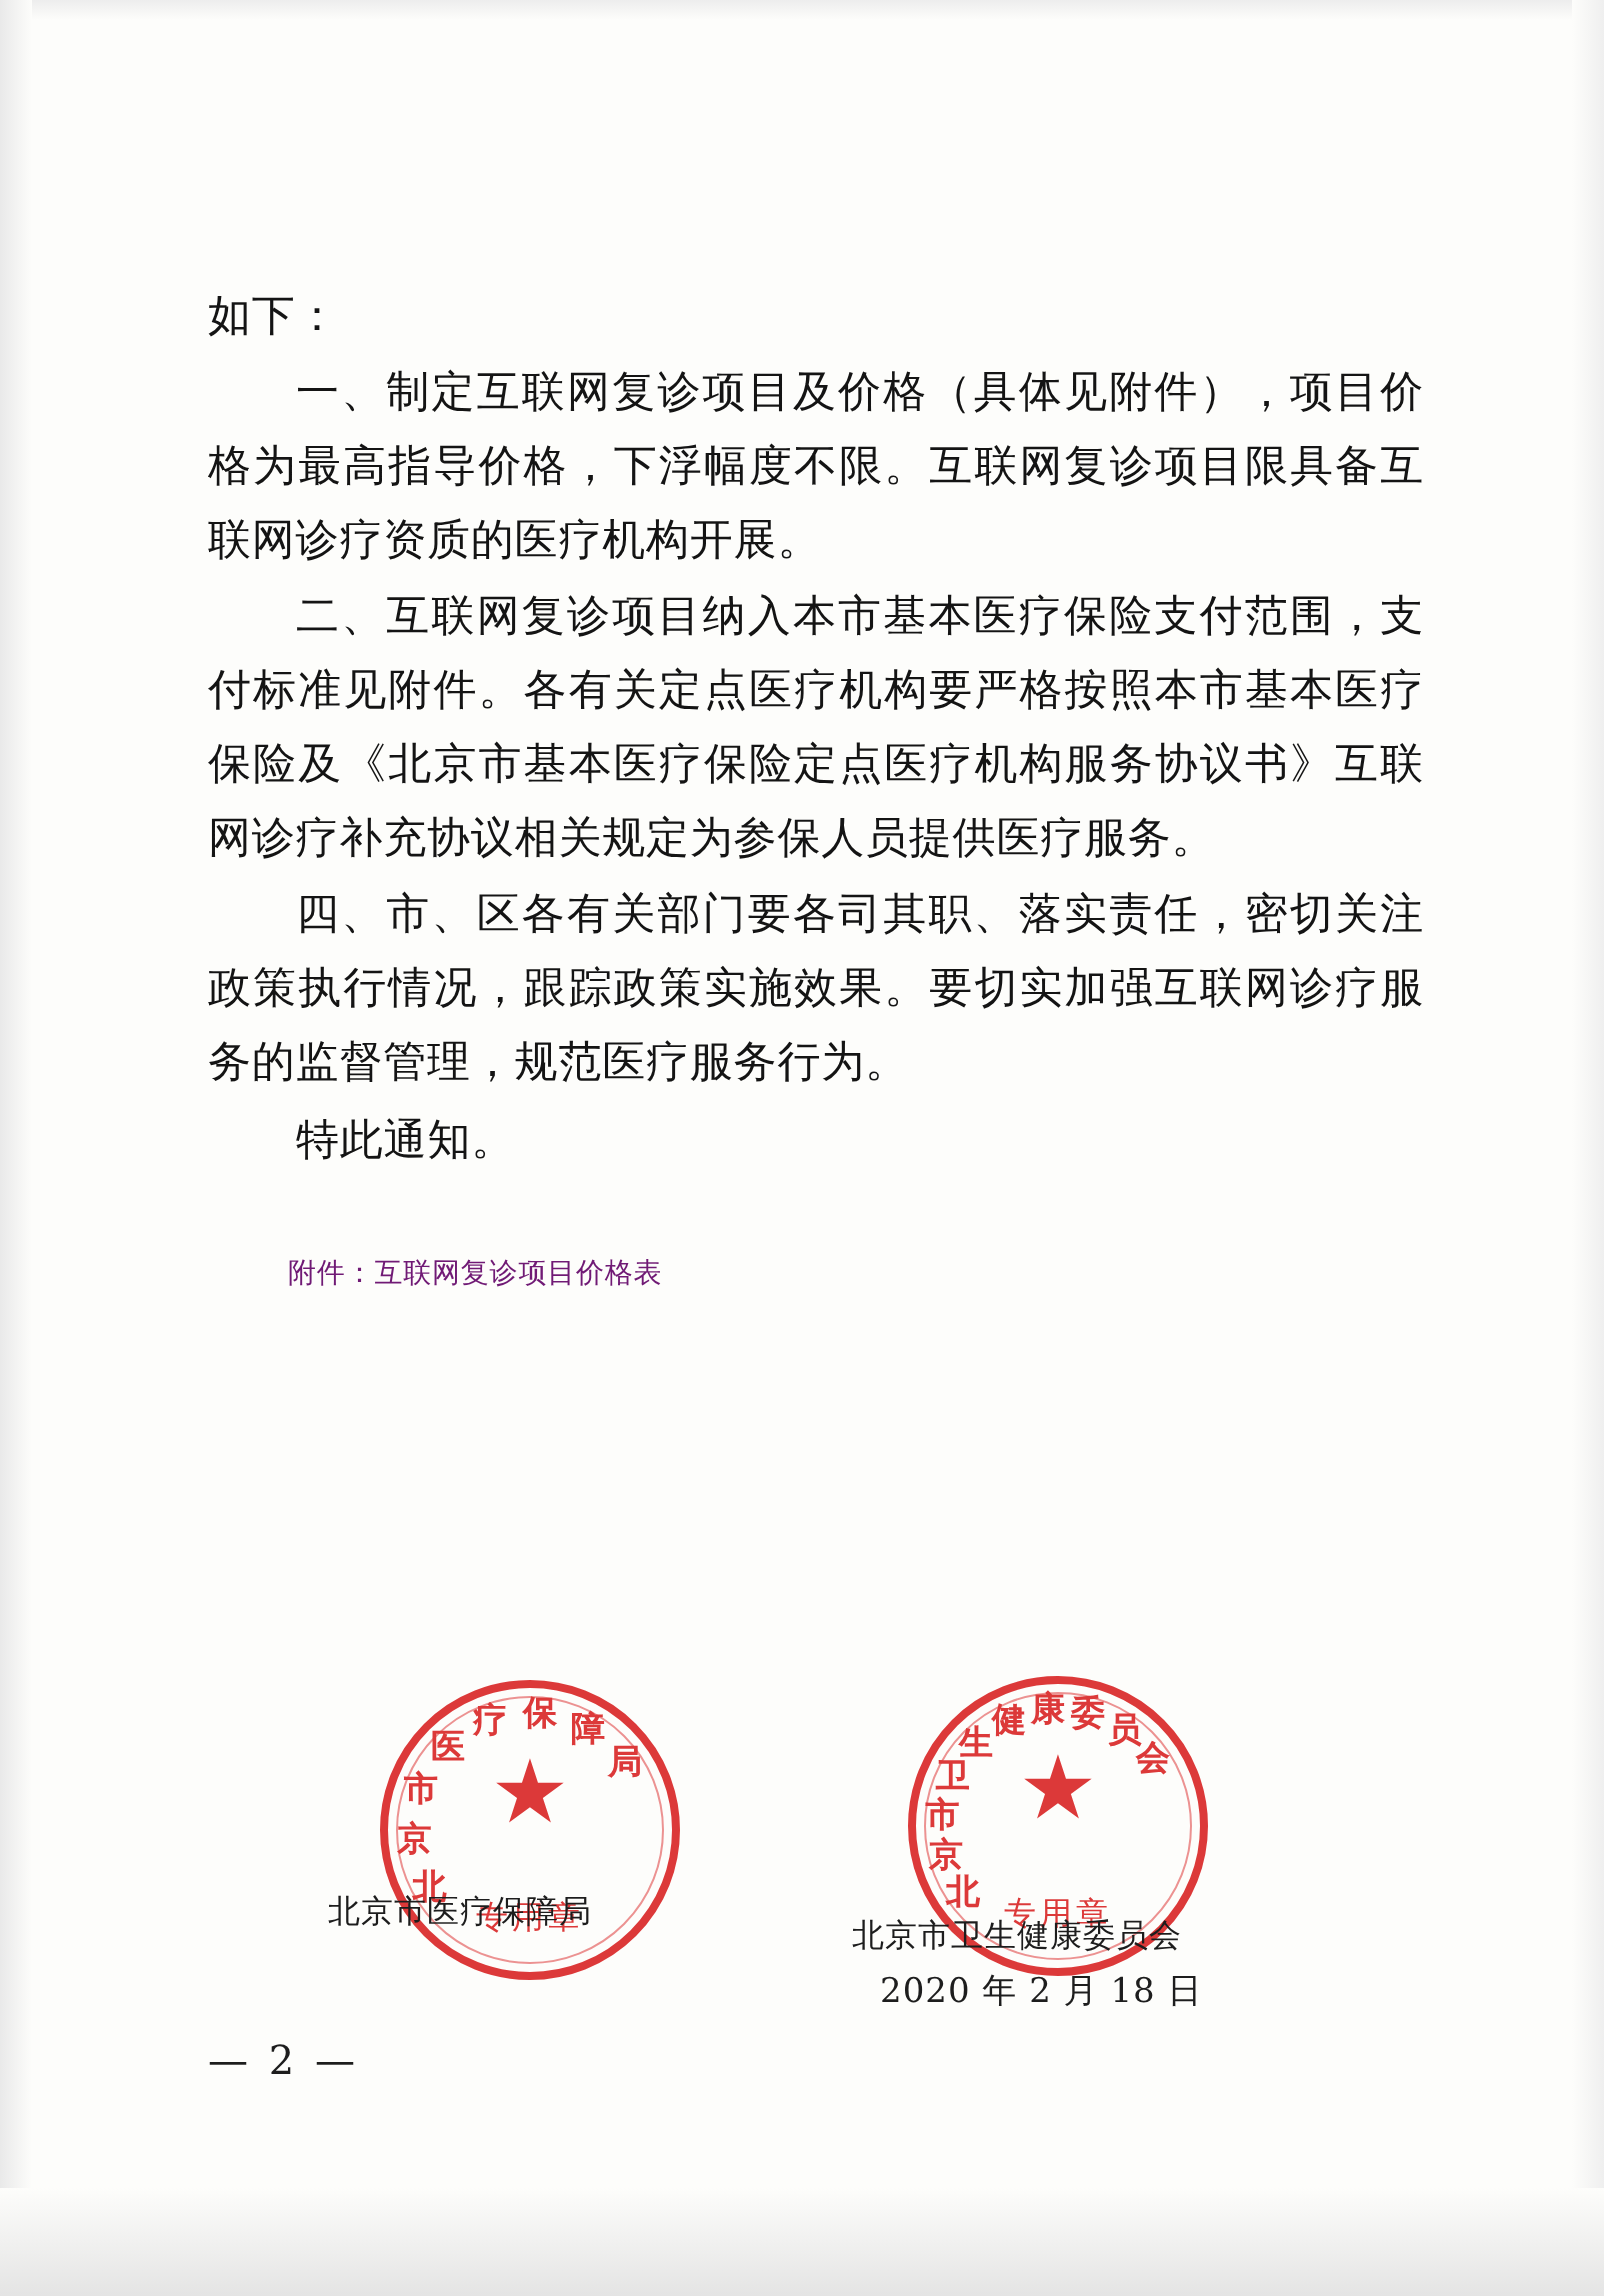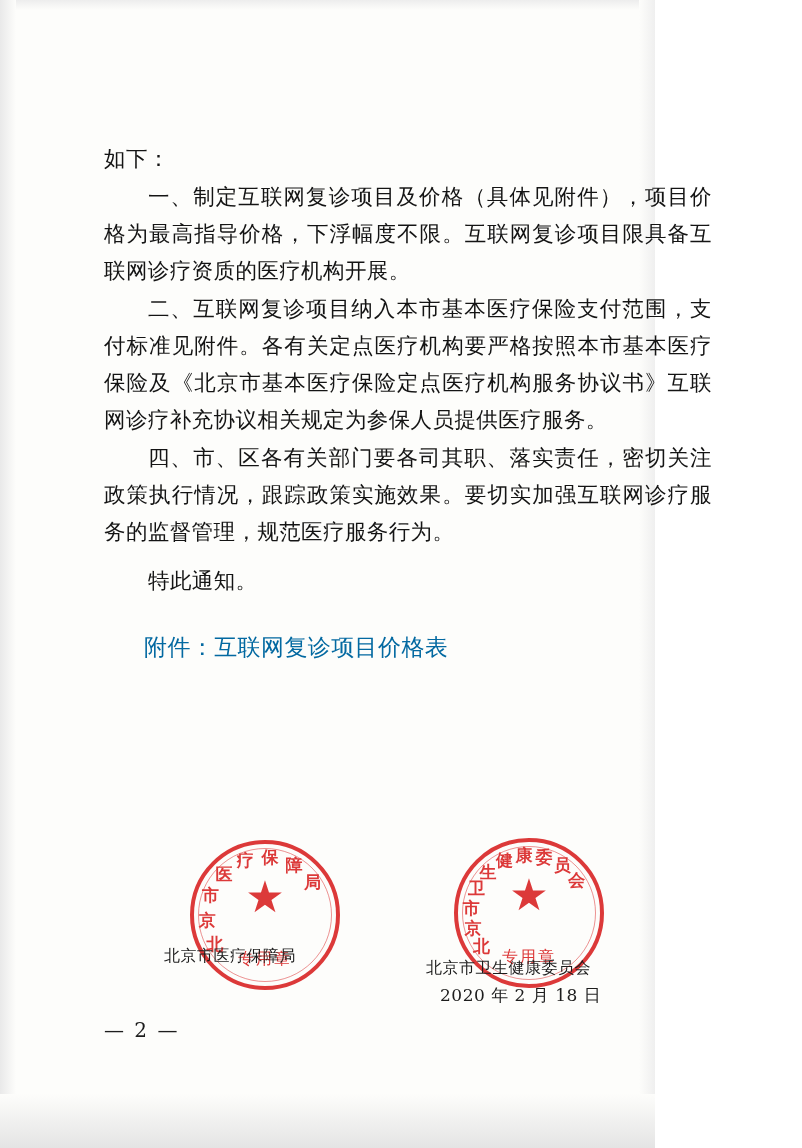--- a/index.html
+++ b/index.html
@@ -10,21 +10,21 @@
   body {
     width: 802px;
     height: 1148px;
     font-family: "DejaVu Serif", "Liberation Serif", serif;
     color: #1a1a1a;
     position: relative;
     overflow: hidden;
   }
   .page {
     position: relative;
-    width: 655px;
+    width: 802px;
     height: 1148px;
     background: #fdfdfb;
   }
   .doc-body {
     position: absolute;
     left: 104px;
     top: 140px;
     width: 608px;
   }
   .para {
@@ -33,29 +33,29 @@
     letter-spacing: 0.4px;
     text-align: justify;
     text-justify: inter-ideograph;
     margin: 0 0 1px 0;
     color: #141414;
   }
   .indent2 {
     text-indent: 44px;
   }
   .attachment {
-    font-size: 23px;
+    font-size: 14px;
     line-height: 37px;
     letter-spacing: 0.4px;
     margin: 0;
     padding-left: 40px;
-    color: #0369a1;
+    color: #701a75;
   }
   .notice-line {
-    margin-top: 12px;
+    margin-top: 2px;
   }
   .attach-block {
     margin-top: 30px;
   }
 
   
   .sign-area {
     position: absolute;
     left: 104px;
     top: 838px;

